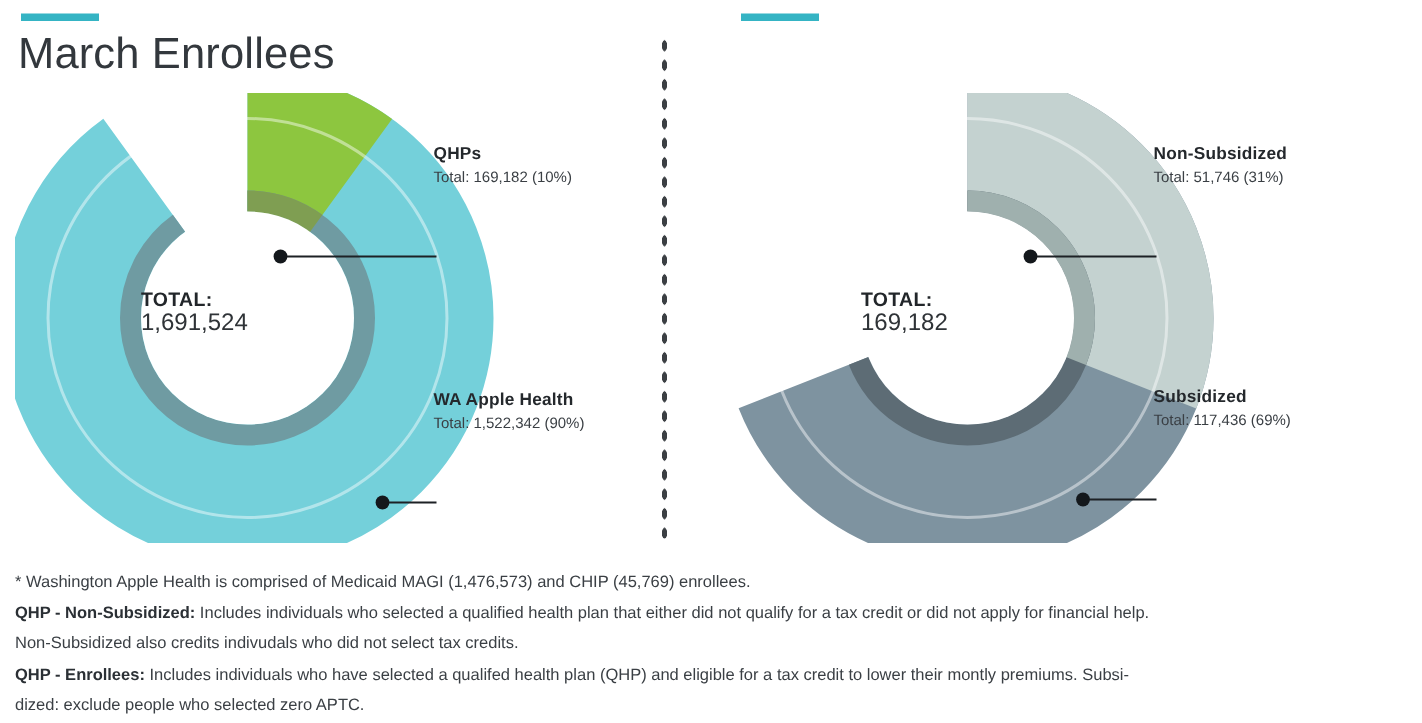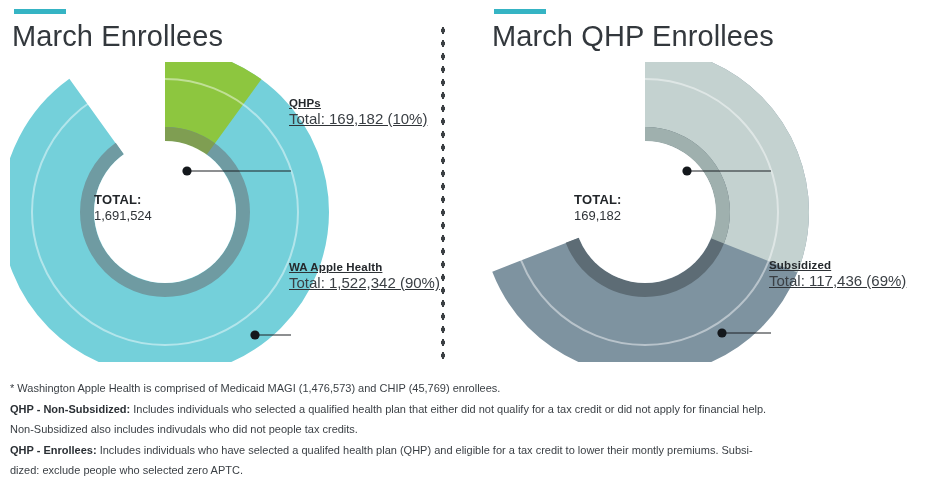--- a/index.html
+++ b/index.html
@@ -67,50 +67,49 @@
     position: absolute;
     top: 62px;
   }
   .donut-wrap-left  { left: 2px; }
   .donut-wrap-right { left: 2px; }
 
   
   .callout {
     position: absolute;
     white-space: nowrap;
-    text-decoration: underline;
   }
   .callout-title {
     font-size: 11.5px;
     font-weight: bold;
     color: #24282c;
     letter-spacing: .15px;
     line-height: 15px;
   }
   .callout-sub {
-    font-size: 15px;
+    font-size: 10px;
     font-weight: 400;
     color: #3a3f44;
     line-height: 15px;
   }
 
   
   .center-total {
     position: absolute;
     white-space: nowrap;
   }
   .center-total .lbl {
     font-size: 13px;
     font-weight: bold;
     color: #22262a;
     line-height: 16px;
     letter-spacing: .2px;
   }
   .center-total .val {
-    font-size: 13px;
+    font-size: 16px;
     font-weight: 400;
     color: #2f3337;
     line-height: 16px;
   }
 
   
   .footnotes {
     position: absolute;
     left: 10px;
     top: 378px;
@@ -171,21 +170,20 @@
     <div class="callout" style="left:281px; top:260px;">
       <div class="callout-title">WA Apple Health</div>
       <div class="callout-sub">Total: 1,522,342 (90%)</div>
     </div>
   </div>
 
   <div class="divider"></div>
 
   <div class="panel panel-right">
     <div class="accent-bar"></div>
-    <div class="panel-title">March QHP Enrollees</div>
 
     <div class="donut-wrap donut-wrap-right">
       <svg width="440" height="300" viewBox="0 0 440 300">
 
         <circle cx="155" cy="150" r="110" fill="none" stroke="#7e93a0" stroke-width="108" stroke-dasharray="476.9 214.2" transform="rotate(-90 155 150)"></circle>
 
         <circle cx="155" cy="150" r="110" fill="none" stroke="#c4d2d0" stroke-width="108" stroke-dasharray="214.2 476.9" transform="rotate(-90 155 150)"></circle>
 
         <circle cx="155" cy="150" r="133" fill="none" stroke="#ffffff" stroke-width="2" opacity="0.45"></circle>
 
@@ -200,28 +198,32 @@
         <line x1="232" y1="271" x2="281" y2="271" stroke="#1d2125" stroke-width="1.2"></line>
         <circle cx="232" cy="271" r="4.6" fill="#14181c"></circle>
       </svg>
     </div>
 
     <div class="center-total" style="left:86px; top:192px;">
       <div class="lbl">TOTAL:</div>
       <div class="val">169,182</div>
     </div>
 
+    <div class="callout" style="left:281px; top:96px;">
+      <div class="callout-title">Non-Subsidized</div>
+      <div class="callout-sub">Total: 51,746 (31%)</div>
+    </div>
 
     <div class="callout" style="left:281px; top:258px;">
       <div class="callout-title">Subsidized</div>
       <div class="callout-sub">Total: 117,436 (69%)</div>
     </div>
   </div>
 
   <div class="footnotes">
     <div class="fn-line">* Washington Apple Health is comprised of  Medicaid MAGI (1,476,573) and CHIP (45,769) enrollees.</div>
     <div class="fn-line"><b class="it">QHP - Non-Subsidized:</b><span> Includes individuals who selected a qualified health plan that either did not qualify for a tax credit or did not apply for financial help.</span></div>
-    <div class="fn-line">Non-Subsidized also includes indivudals who did not people tax credits.</div>
+    <div class="fn-line">Non-Subsidized also credits indivudals who did not select tax credits.</div>
     <div class="fn-line"><b class="it">QHP - Enrollees:</b><span> Includes individuals who have selected a qualifed health plan (QHP) and eligible for a tax credit to lower their montly premiums. Subsi-</span></div>
     <div class="fn-line">dized: exclude people who selected zero APTC.</div>
   </div>
 
 </div>
 
 </body></html>

